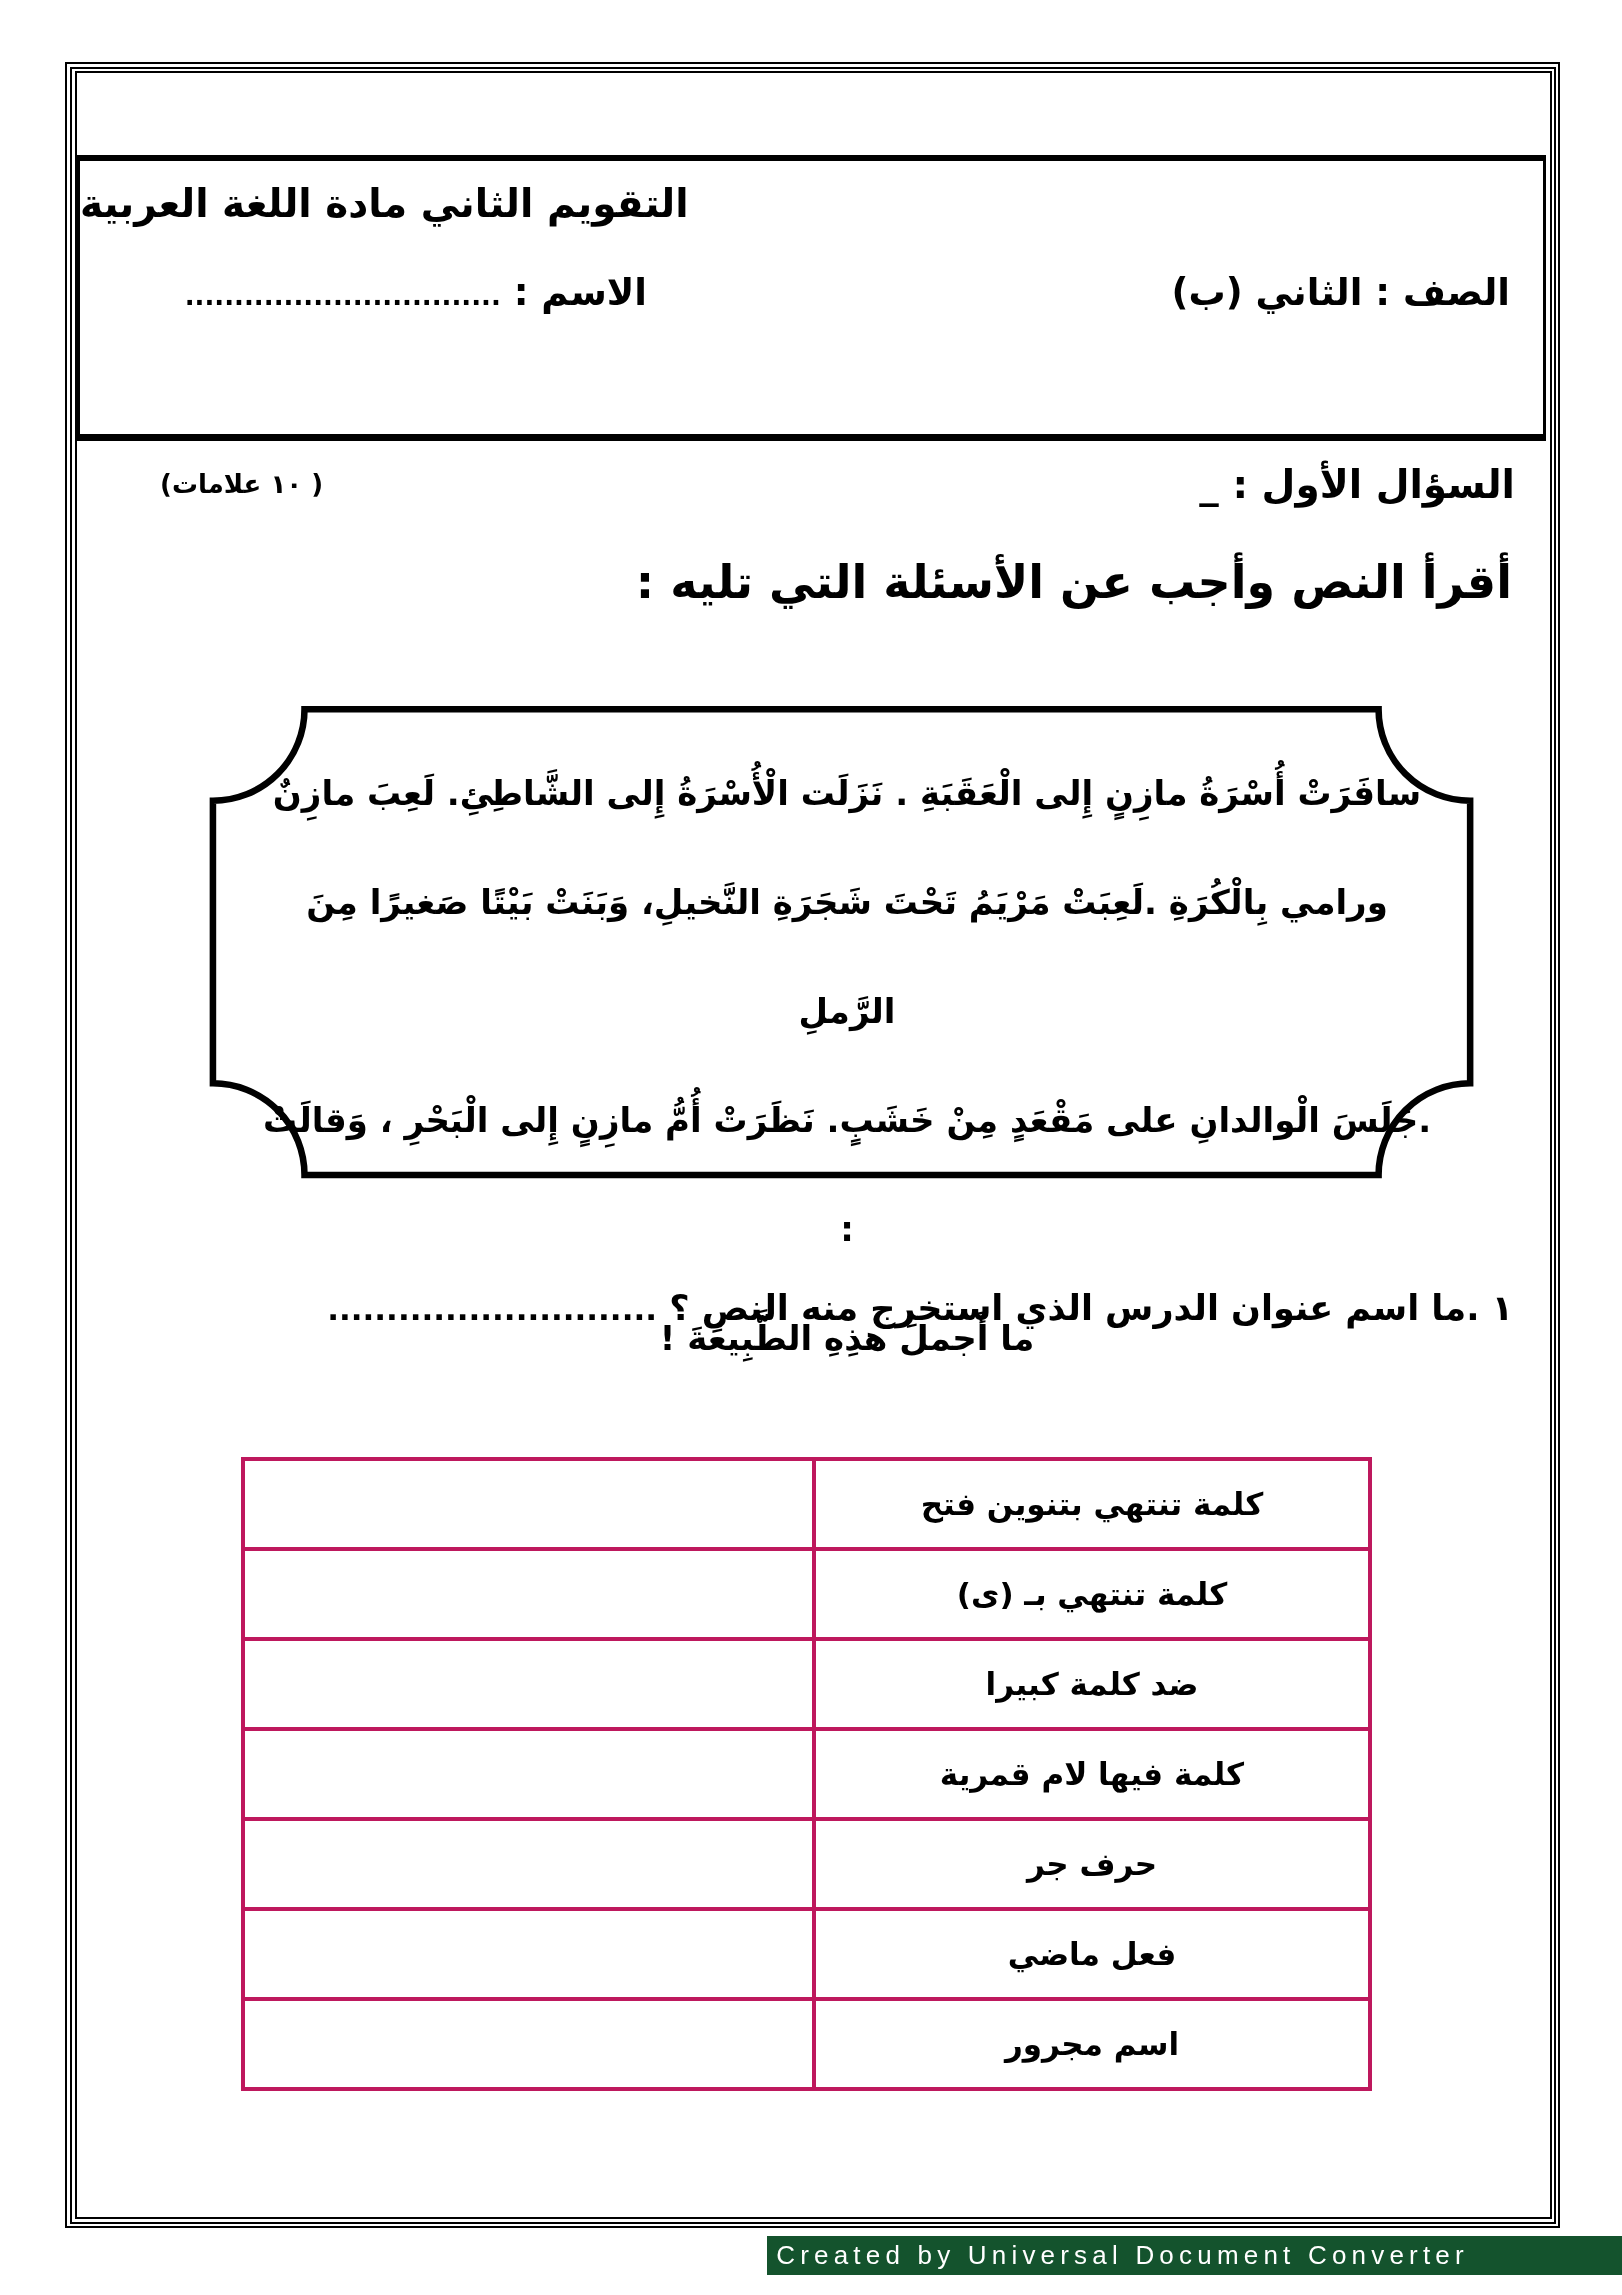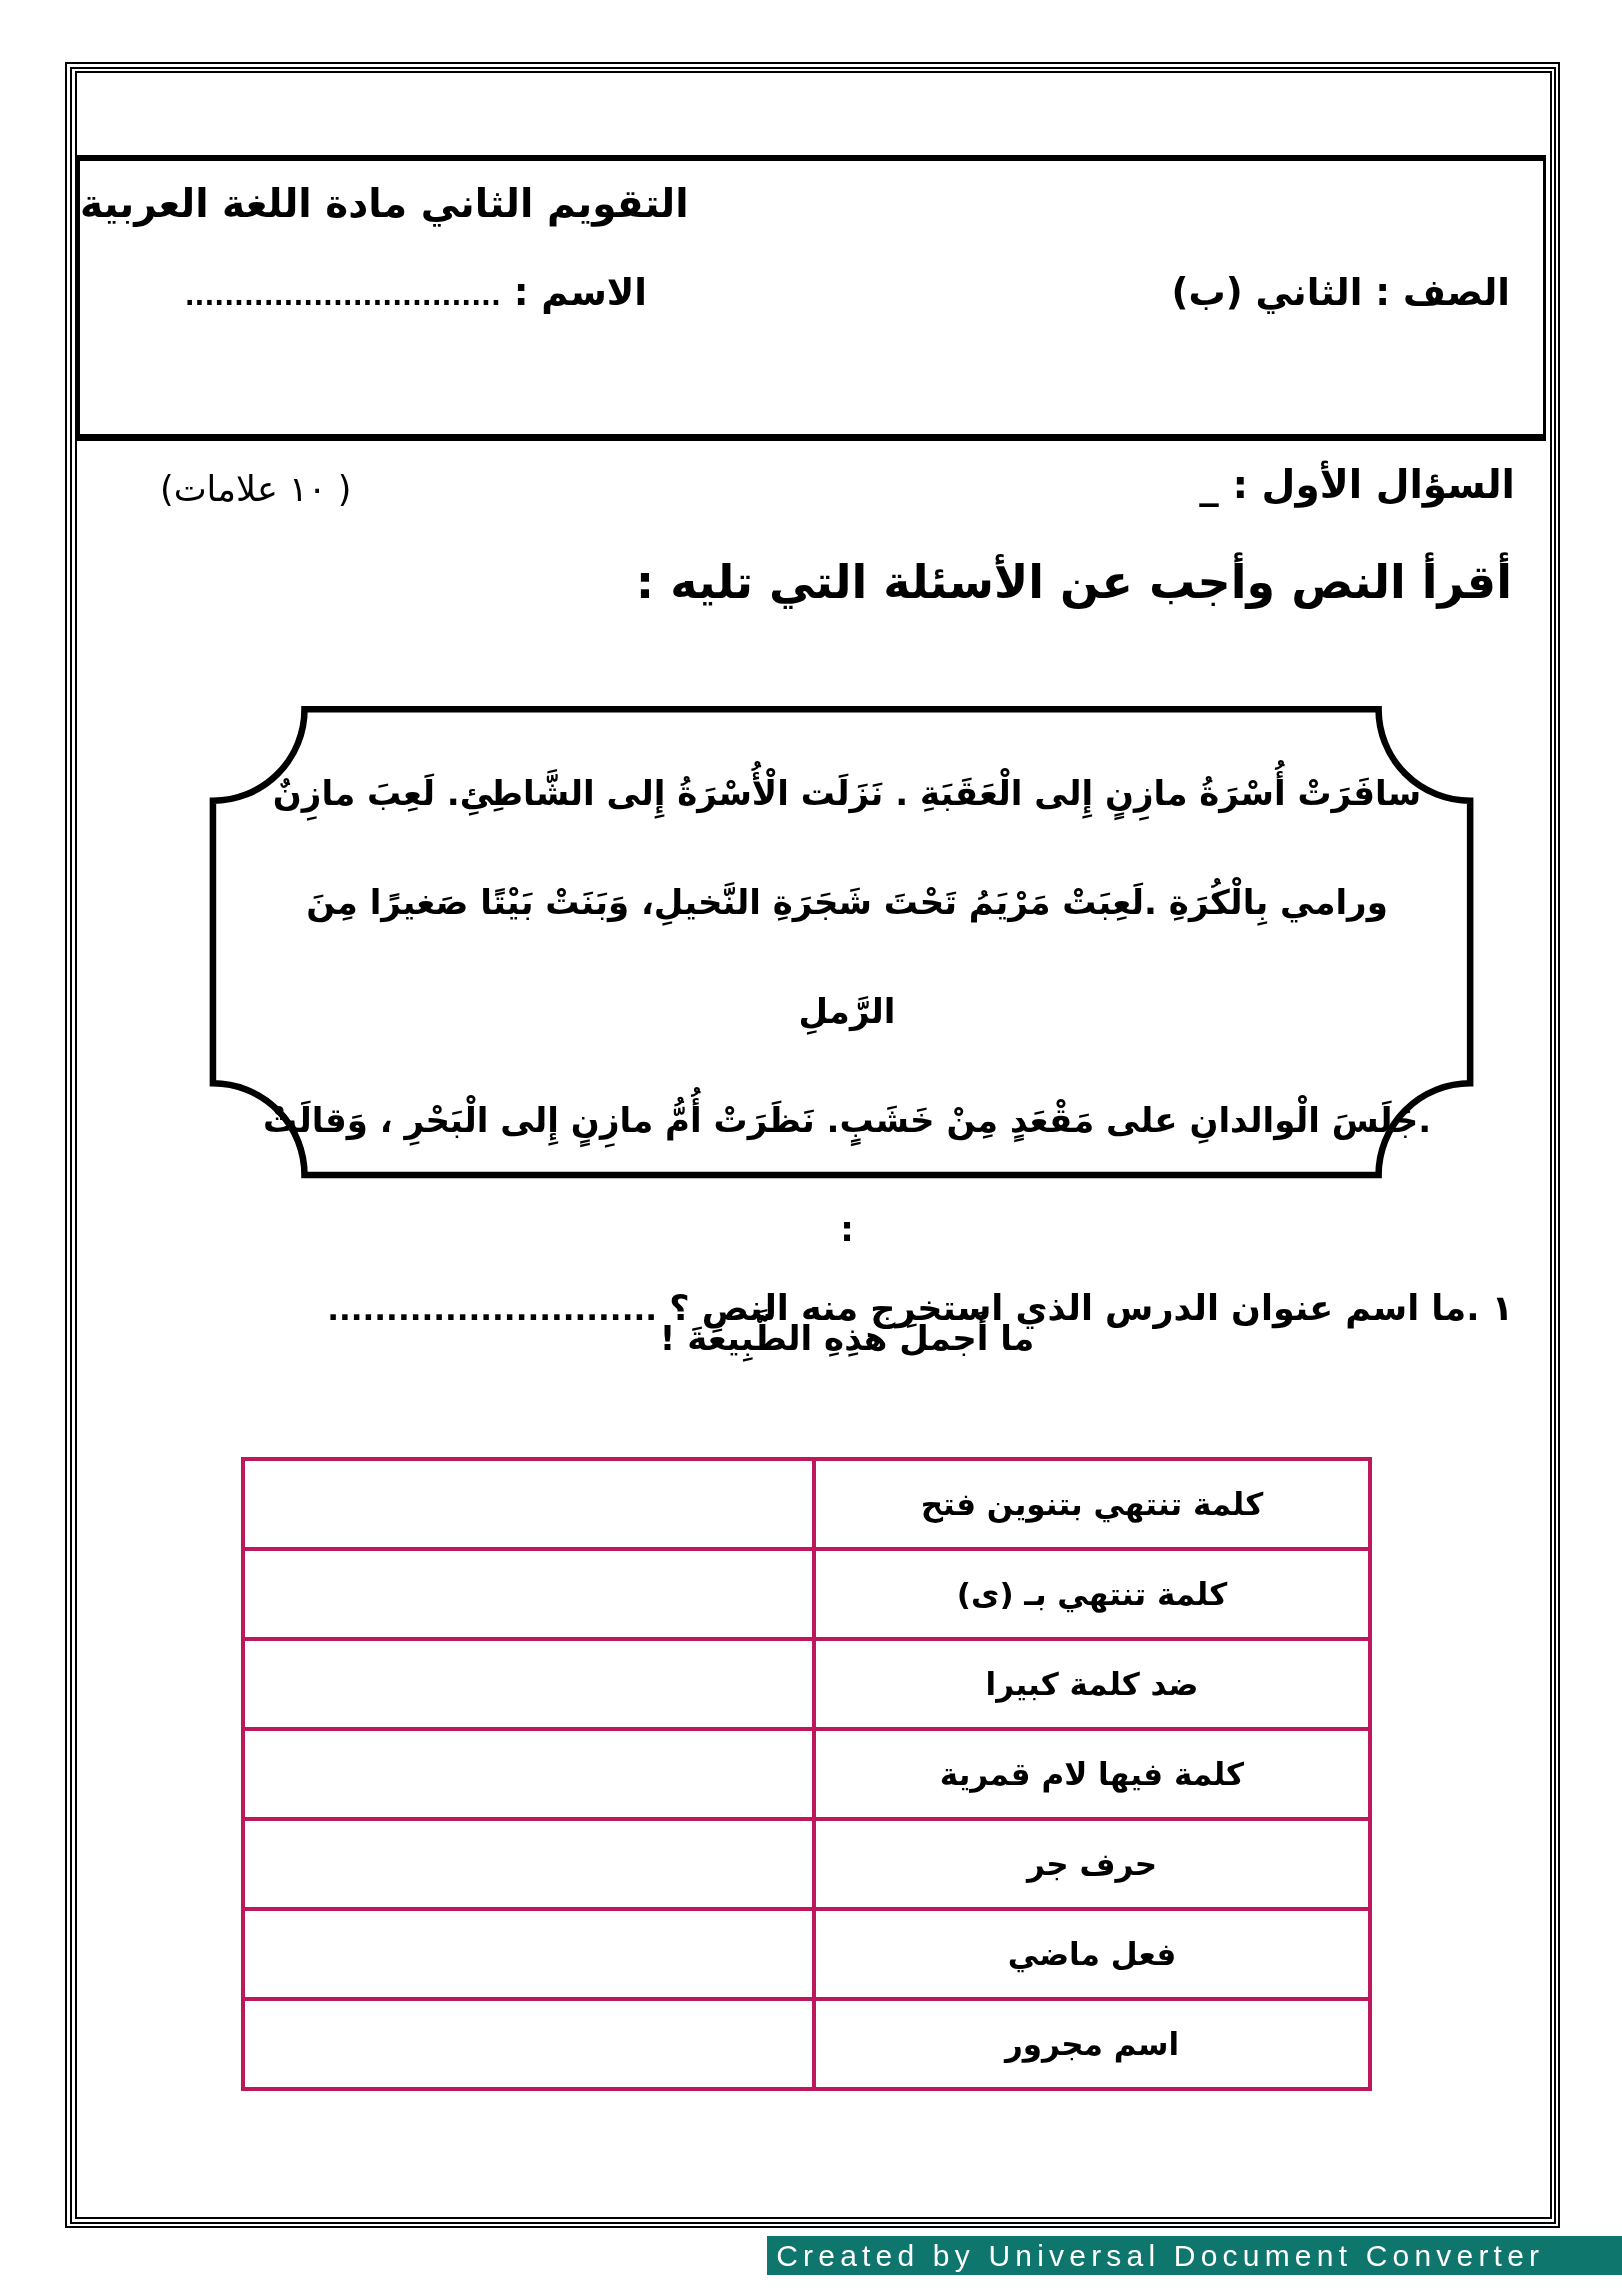--- a/index.html
+++ b/index.html
@@ -40,21 +40,21 @@
   }
   .name-dots{font-size:26px;letter-spacing:5.2px;font-weight:bold;}
 
   
   .q-heading{
     position:absolute;right:108px;top:462px;
     font-size:39px;font-weight:bold;direction:rtl;white-space:nowrap;
   }
   .marks{
     position:absolute;left:160px;top:469px;
-    font-size:35px;font-weight:normal;direction:rtl;white-space:nowrap;
+    font-size:26px;font-weight:bold;direction:rtl;white-space:nowrap;
   }
   .instruction{
     position:absolute;right:111px;top:555px;
     font-size:46px;font-weight:bold;direction:rtl;white-space:nowrap;
   }
 
   
   .plaque-svg{position:absolute;left:209px;top:705px;}
   .passage{
     position:absolute;left:255px;top:739px;width:1184px;
@@ -80,23 +80,23 @@
     text-align:center;vertical-align:middle;
     font-size:31px;font-weight:bold;
   }
   .vocab-table{border:2.6px solid #000;}
   .vocab-table col.label-col{width:556px;}
   .vocab-table col.answer-col{width:571px;}
 
   
   .watermark{
     position:absolute;left:767px;top:2236px;width:856px;height:39px;
-    background:#0f766e;color:#ffffff;
+    background:#14532d;color:#ffffff;
     font-family:"Liberation Sans",sans-serif;
-    font-size:30px;line-height:39px;letter-spacing:5.2px;
+    font-size:26px;line-height:39px;letter-spacing:5.2px;
     padding-left:9.2px;box-sizing:border-box;
     white-space:nowrap;overflow:hidden;
   }
 </style>
 </head>
 <body>
 
 <div class="canvas">
 
   <div class="border-rect br1"></div>

